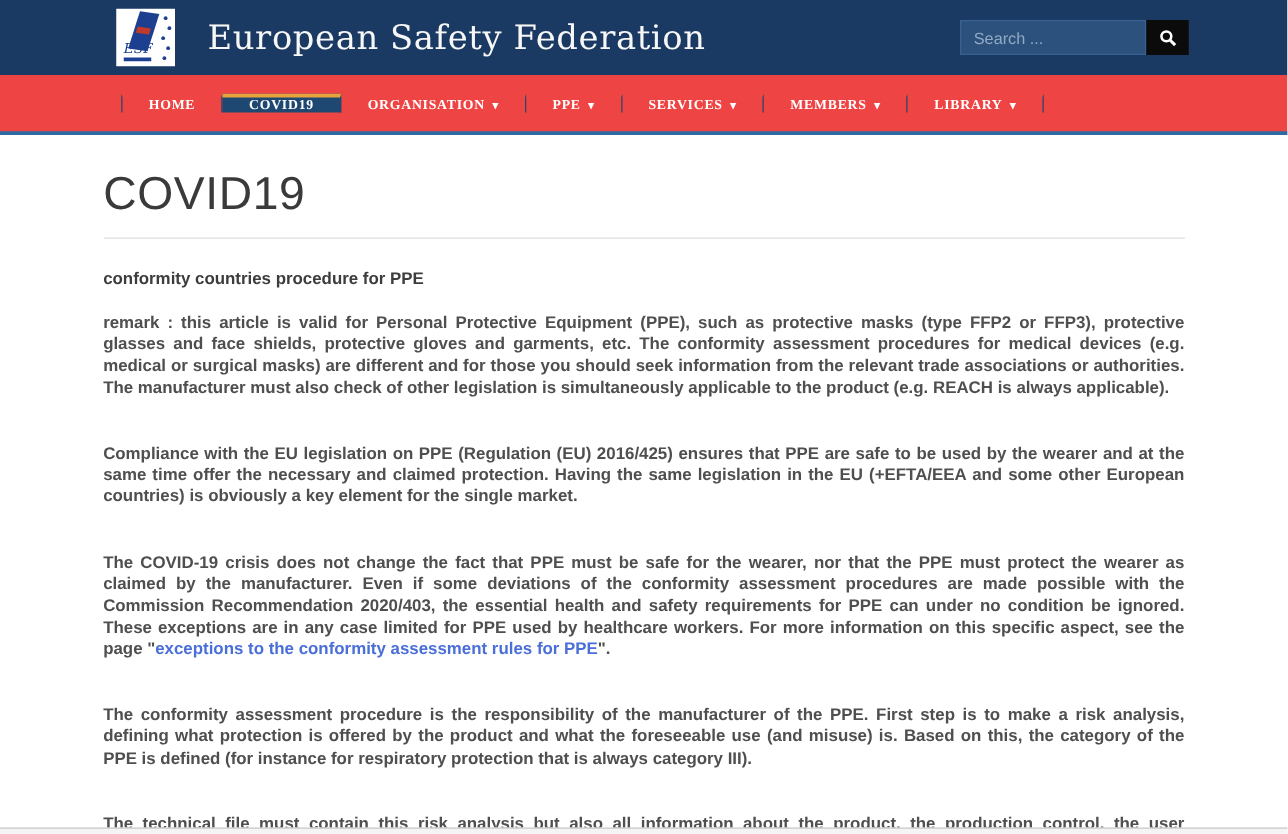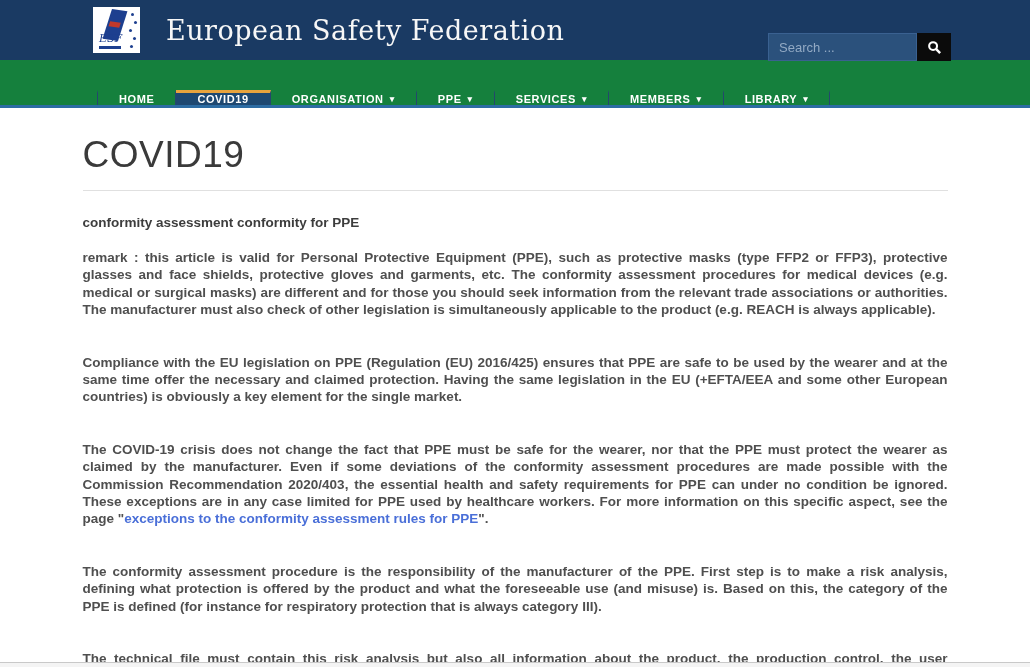--- a/index.html
+++ b/index.html
@@ -33,37 +33,37 @@
     position: absolute; right: 6px; top: 6px; width: 3px; height: 3px; border-radius: 50%;
     background: #1d3f8f;
     box-shadow: 3px 8px 0 #1d3f8f, -2px 16px 0 #1d3f8f, 2px 24px 0 #1d3f8f, -1px 32px 0 #1d3f8f;
   }
   .site-title {
     margin-left: 26px; color: #f7f7f7;
     font-family: "DejaVu Serif", serif; font-size: 27px; font-weight: 400;
     letter-spacing: 0.5px; white-space: nowrap;
   }
   .search-wrap {
-    position: absolute; right: 79px; top: 16px; display: flex; height: 28px; margin-top: 17px;
+    position: absolute; right: 79px; top: 16px; display: flex; height: 28px;
   }
   .search-input {
     width: 149px; height: 28px; background: #2b517c; border: 1px solid #3a6191;
     color: #cfdceb; font-size: 13px; padding: 0 10px; outline: none;
     font-family: "Liberation Sans", sans-serif;
   }
   .search-input::placeholder { color: #93aac4; }
   .search-btn {
     width: 34px; height: 28px; background: #0b0b0b; border: none; cursor: pointer;
     display: flex; align-items: center; justify-content: center;
   }
 
   
   .navbar {
-    height: 48px; background: #15803d; border-bottom: 3px solid #2d6ca3;
-    display: flex; align-items: flex-end;
+    height: 48px; background: #ef4444; border-bottom: 3px solid #2d6ca3;
+    display: flex; align-items: center; font-family: Liberation Serif, serif;
   }
   .nav-items { display: flex; margin-left: 97px; }
   .nav-item {
     display: flex; align-items: center; padding: 0 21px; cursor: pointer;
     color: #ffffff; font-size: 11px; font-weight: bold; letter-spacing: 0.6px;
     border-right: 1px solid #24476d; border-top: 3px solid transparent;
     white-space: nowrap; text-transform: uppercase;
   }
   .nav-item:first-child { border-left: 1px solid #24476d; }
   .nav-item.active { background: #1e4871; border-top-color: #e8a33d; }
@@ -142,21 +142,21 @@
       <div class="nav-item">
         <span>LIBRARY</span>
         <span class="nav-arrow">▾</span>
       </div>
     </div>
 </nav>
 
 <main class="content">
   <h1 class="page-title">COVID19</h1>
   <hr class="title-divider">
-  <h2 class="section-heading">conformity assessment conformity for PPE</h2>
+  <h2 class="section-heading">conformity countries procedure for PPE</h2>
   <div id="paragraphs">
       <p class="para gap-lg">remark : this article is valid for Personal Protective Equipment (PPE), such as protective masks (type FFP2 or FFP3), protective glasses and face shields, protective gloves and garments, etc. The conformity assessment procedures for medical devices (e.g. medical or surgical masks) are different and for those you should seek information from the relevant trade associations or authorities. The manufacturer must also check of other legislation is simultaneously applicable to the product (e.g. REACH is always applicable).</p>
       <p class="para gap-lg">Compliance with the EU legislation on PPE (Regulation (EU) 2016/425) ensures that PPE are safe to be used by the wearer and at the same time offer the necessary and claimed protection. Having the same legislation in the EU (+EFTA/EEA and some other European countries) is obviously a key element for the single market.</p>
       <p class="para gap-lg">The COVID-19 crisis does not change the fact that PPE must be safe for the wearer, nor that the PPE must protect the wearer as claimed by the manufacturer. Even if some deviations of the conformity assessment procedures are made possible with the Commission Recommendation 2020/403, the essential health and safety requirements for PPE can under no condition be ignored. These exceptions are in any case limited for PPE used by healthcare workers. For more information on this specific aspect, see the page "<a href="#">exceptions to the conformity assessment rules for PPE</a>".</p>
       <p class="para gap-lg">The conformity assessment procedure is the responsibility of the manufacturer of the PPE. First step is to make a risk analysis, defining what protection is offered by the product and what the foreseeable use (and misuse) is. Based on this, the category of the PPE is defined (for instance for respiratory protection that is always category III).</p>
       <p class="para gap-sm">The technical file must contain this risk analysis but also all information about the product, the production control, the user instructions etc. The file must also contain information on how the manufacturer proves compliance with the applicable Essential Health and Safety Requirements (annex II of the PPE Regulation). The most common way to demonstrate compliance is by using harmonised European standards, but also other technical specifications can be acceptable.</p>
     </div>
 </main>
 
 <div class="bottom-strip"></div>

